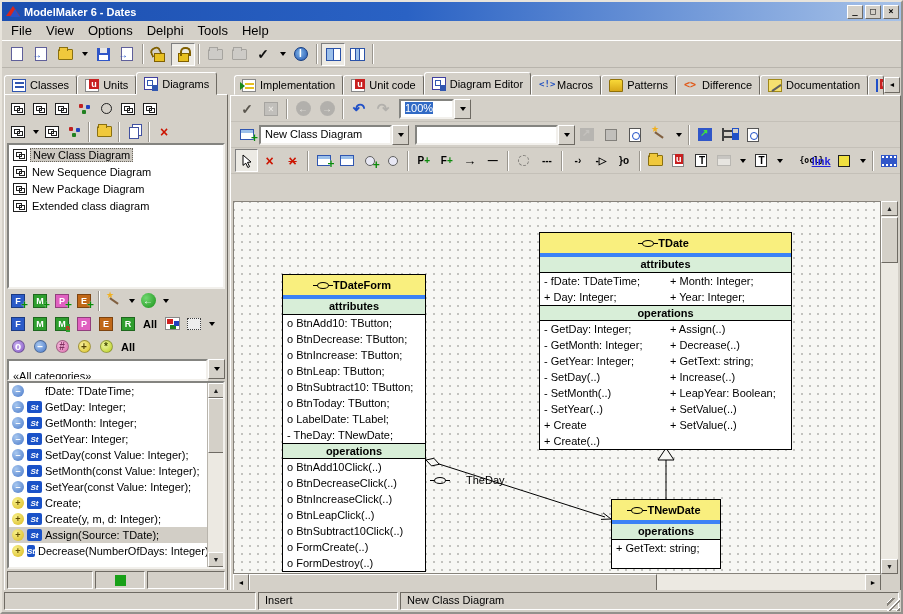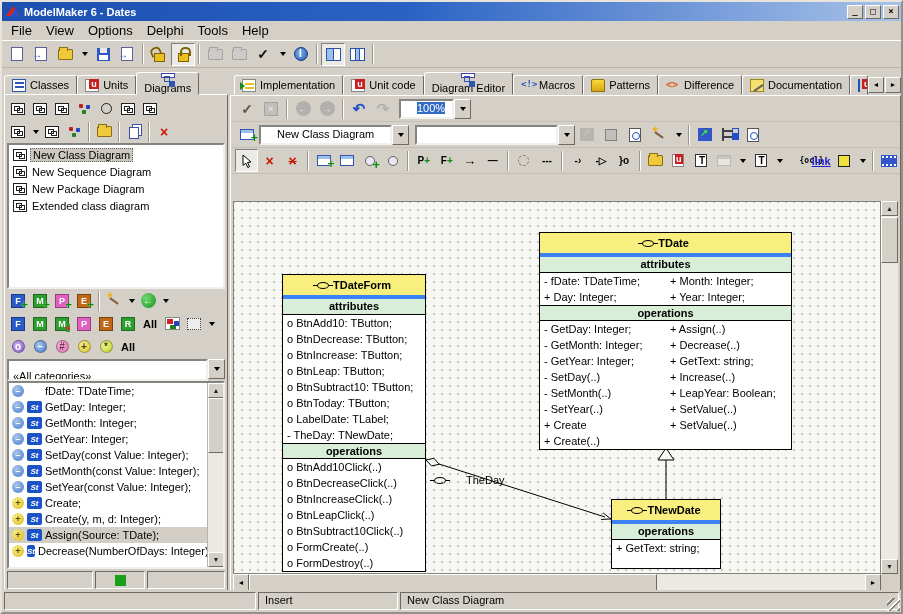--- a/index.html
+++ b/index.html
@@ -45,21 +45,21 @@
   .ic-layout{width:15px;height:13px;border:1px solid #2a52a8;background:#fff;position:relative;display:inline-block;}
   .ic-layout.l::before{content:"";position:absolute;left:0;top:0;width:6px;height:11px;background:#9cc0ea;border-right:1px solid #2a52a8;}
   .ic-layout.c::before{content:"";position:absolute;left:4px;top:0;width:3px;height:11px;background:#9cc0ea;border-left:1px solid #2a52a8;border-right:1px solid #2a52a8;}
   
   #workarea{position:absolute;left:0;top:66px;right:0;height:526px;}
   
   #leftpanel{position:absolute;left:0;top:0;width:228px;height:526px;padding:4px 0 0 2px;}
   .tabrow{display:flex;align-items:flex-end;height:23px;position:relative;}
   .tab{height:20px;display:flex;align-items:center;gap:4px;padding:0 7px;background:#d4d0c8;
     border:1px solid;border-color:#fff #6e6a63 transparent #fff;border-radius:3px 3px 0 0;position:relative;}
-  .tab.active{height:23px;z-index:2;font-weight:normal;flex-direction:column;}
+  .tab.active{height:23px;z-index:2;font-weight:normal;}
   .tab-ic{display:inline-block;width:14px;height:13px;position:relative;}
   .ti-classes{background:linear-gradient(#fff,#fff);border:1px solid #3056b0;}
   .ti-classes::before{content:"";position:absolute;left:2px;top:2px;width:9px;height:2px;background:#3056b0;box-shadow:0 4px 0 #3056b0;}
   .ti-units{background:#fff;border:1px solid #888;}
   .ti-units::after{content:"u";position:absolute;left:3px;top:-1px;color:#fff;background:#c82020;font-weight:bold;font-size:9px;padding:0 2px;}
   .ti-diagrams{background:#fff;border:1px solid #4040a0;}
   .ti-diagrams::before{content:"";position:absolute;left:2px;top:2px;width:4px;height:4px;border:1px solid #3056b0;box-shadow:5px 5px 0 #3056b0;}
   .ti-impl{background:#fff;border:1px solid #888;}
   .ti-impl::before{content:"";position:absolute;left:2px;top:3px;width:9px;height:2px;background:#e8c020;box-shadow:0 4px 0 #e8c020;}
   .ti-impl::after{content:"";position:absolute;left:-3px;top:2px;border-left:5px solid #188a18;border-top:4px solid transparent;border-bottom:4px solid transparent;}
@@ -133,21 +133,21 @@
   .green-sq{width:11px;height:11px;background:#18a018;}
   
   #rightpanel{position:absolute;left:228px;top:0;right:0;height:526px;padding-top:4px;}
   #right-tabs{padding-left:4px;}
   #right-tabs .tab{white-space:nowrap;}
   .tab-scroll{margin-left:auto;display:flex;gap:1px;margin-bottom:2px;}
   .tsb{width:16px;height:16px;background:#d4d0c8;border:1px solid;border-color:#fff #6e6a63 #6e6a63 #fff;font-size:7px;text-align:center;line-height:14px;}
   #rt-body{position:absolute;left:0;top:27px;right:0;bottom:0;background:#d4d0c8;border:1px solid;border-color:#fff #6e6a63 #6e6a63 #fff;}
   .rt-tb{height:26px;display:flex;align-items:center;padding-left:4px;border-bottom:1px solid #c4c0b8;}
   .combo{display:flex;height:20px;}
-  .combo .val{background:#fff;border:2px solid;border-color:#848480 #f2f0ec #f2f0ec #848480;padding:1px 16px;white-space:nowrap;overflow:hidden;}
+  .combo .val{background:#fff;border:2px solid;border-color:#848480 #f2f0ec #f2f0ec #848480;padding:1px 4px;white-space:nowrap;overflow:hidden;}
   .zoomsel{background:#316ac5;color:#fff;}
   .circ{width:15px;height:15px;border-radius:50%;background:#8f8b84;color:#fff;display:inline-flex;align-items:center;justify-content:center;font-size:10px;font-weight:bold;}
   .undo{color:#2050c8;font-size:15px;font-weight:bold;} .redo{color:#8f8b84;font-size:15px;font-weight:bold;}
   .ic-classadd{width:14px;height:11px;background:#fff;border:1px solid #3056b0;position:relative;display:inline-block;}
   .ic-classadd::before{content:"";position:absolute;left:0;top:0;width:12px;height:3px;background:#9cc0ea;}
   .ic-classadd.plus::after{content:"+";position:absolute;right:-5px;bottom:-6px;color:#0a8a0a;font-weight:bold;font-size:12px;text-shadow:0 0 1px #fff;}
   .ic-iface{width:10px;height:10px;border-radius:50%;border:1px solid #606060;background:#e8e8f4;position:relative;display:inline-block;}
   .ic-iface.plus::after{content:"+";position:absolute;right:-6px;bottom:-7px;color:#0a8a0a;font-weight:bold;font-size:12px;}
   .txt-ic{font-weight:bold;font-size:10px;}
   .ic-ubox{width:12px;height:13px;background:#fff;border:1px solid #888;position:relative;display:inline-block;}

